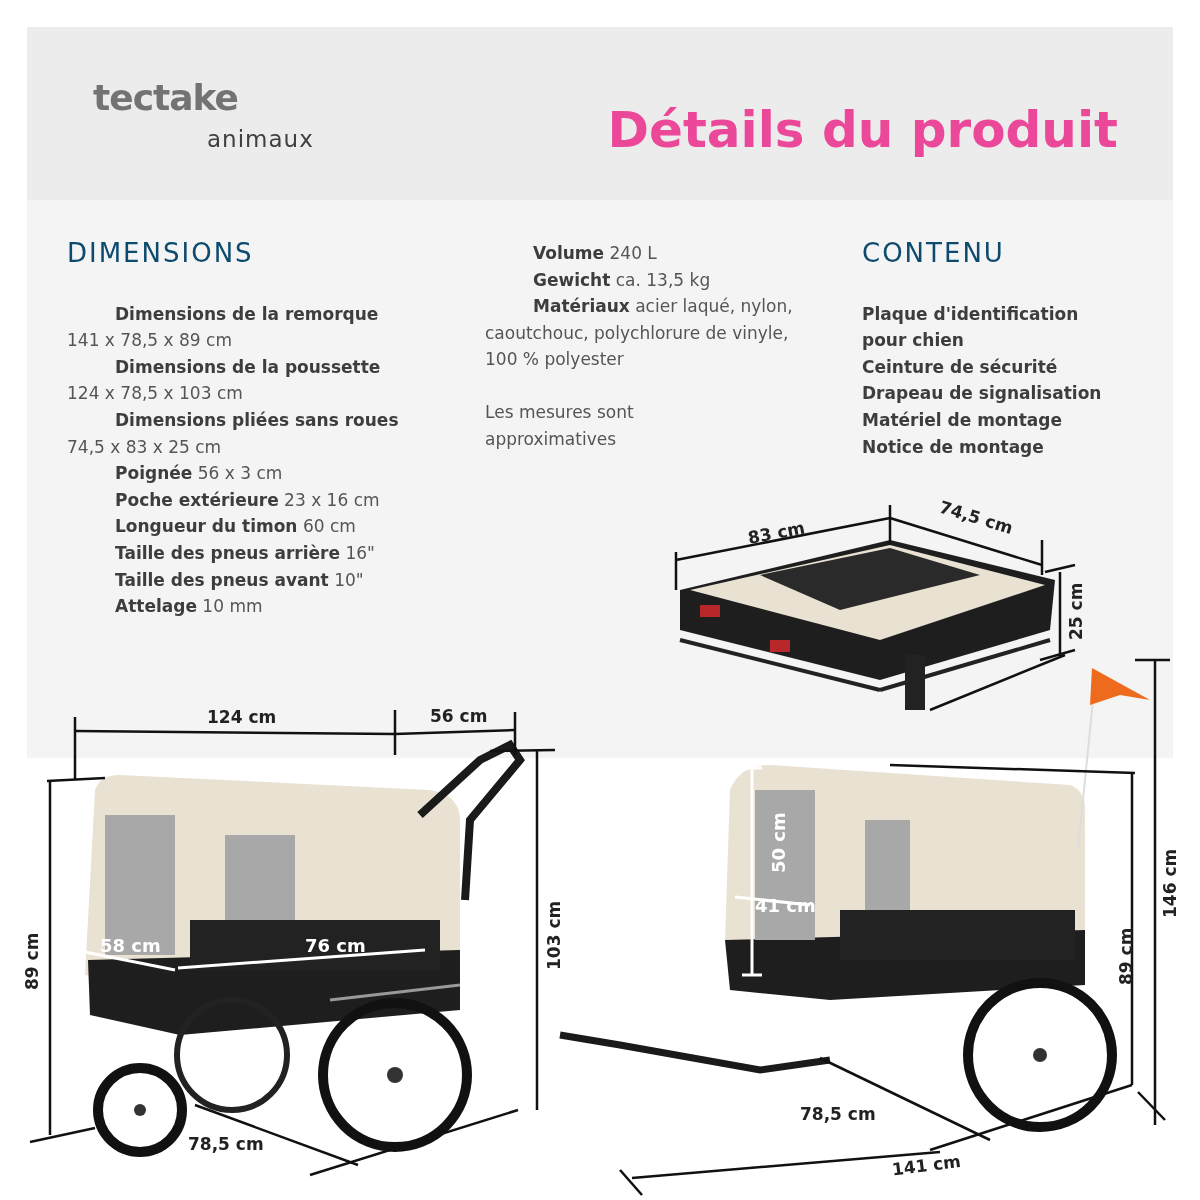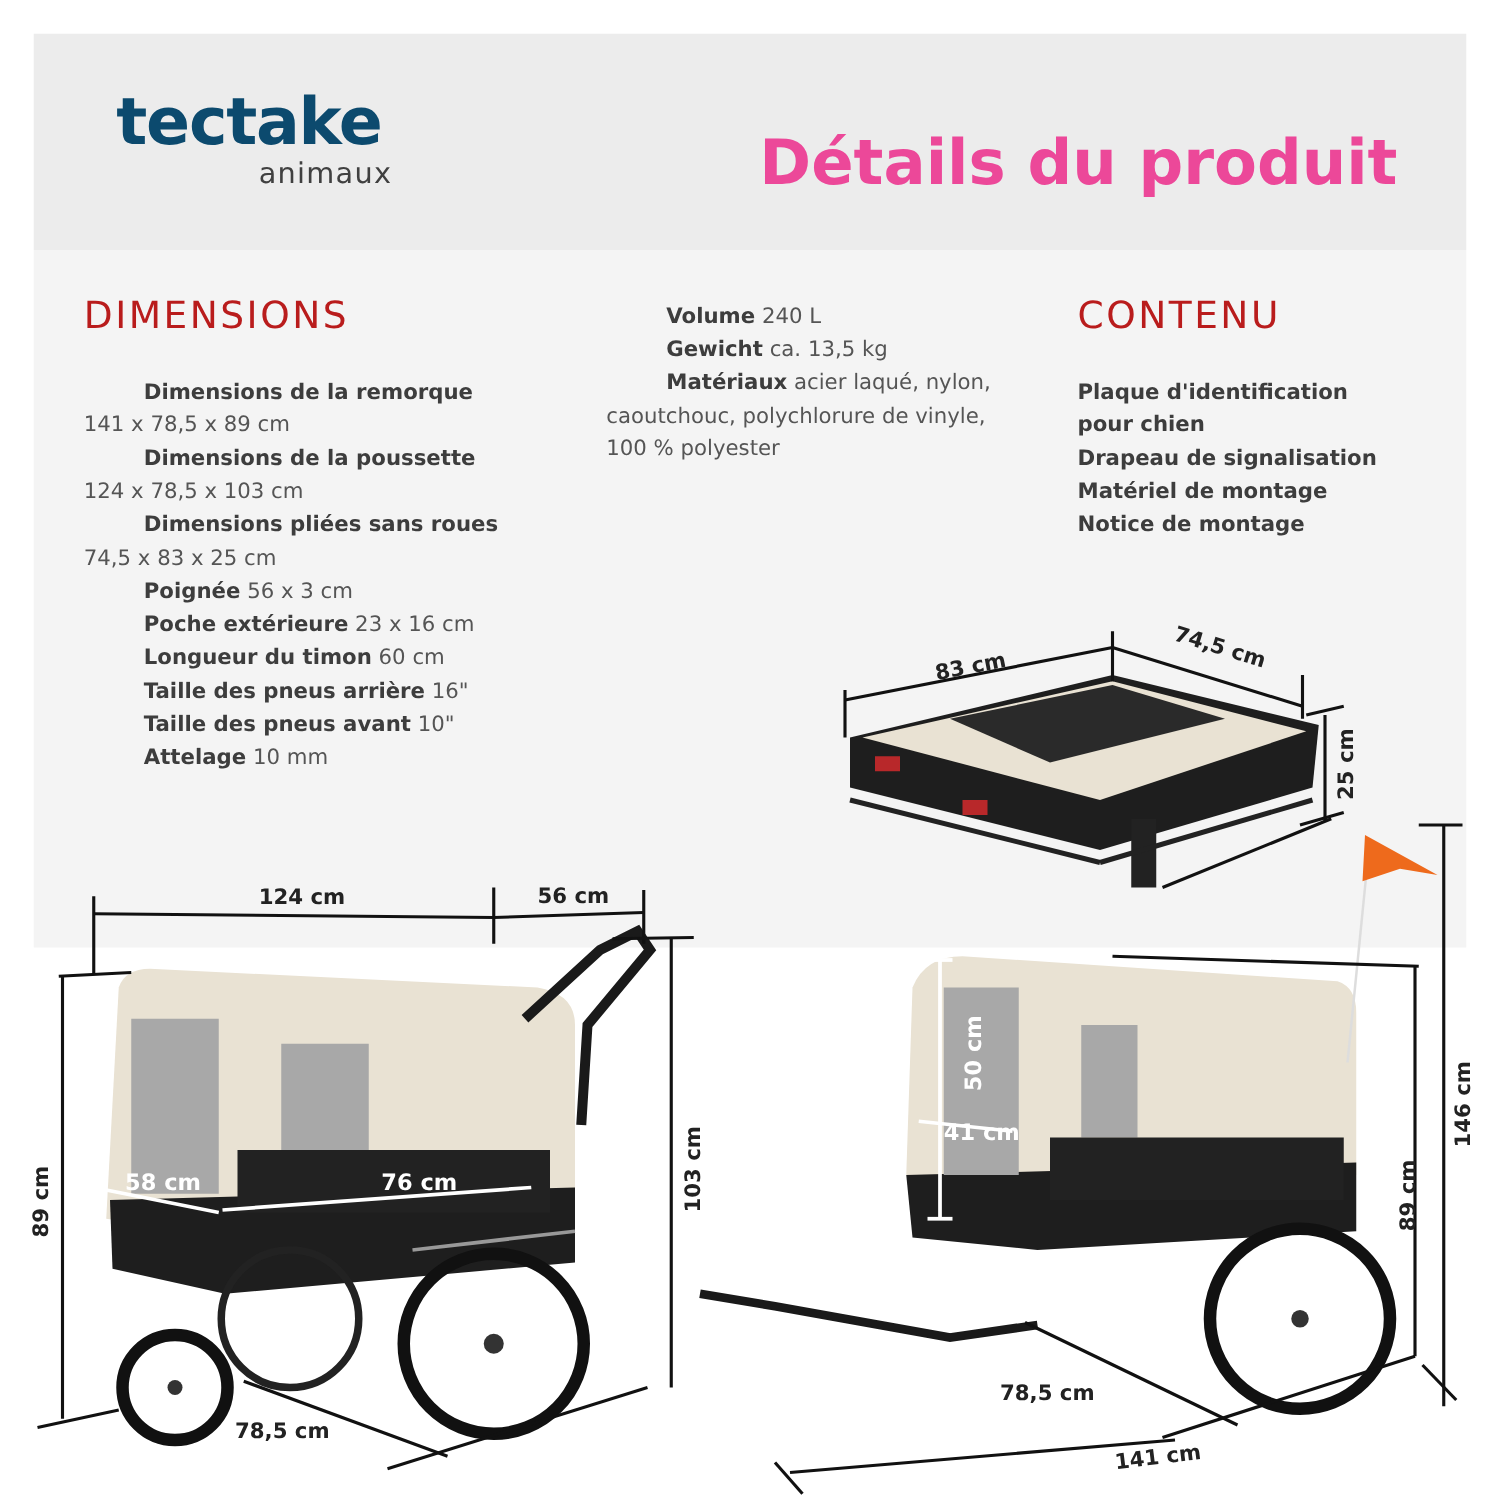--- a/index.html
+++ b/index.html
@@ -1,24 +1,24 @@
 <!DOCTYPE html>
 <html><head>
 <meta charset="utf-8">
 <style>
   html,body{margin:0;padding:0;background:#fff;}
   body{width:1200px;height:1200px;position:relative;overflow:hidden;font-family:"Liberation Sans",sans-serif;color:#3d3d3d;}
   .panel-top{position:absolute;left:27px;top:27px;width:1146px;height:173px;background:#ececec;}
   .panel-mid{position:absolute;left:27px;top:200px;width:1146px;height:558px;background:#f4f4f4;}
   .logo{position:absolute;left:93px;top:70px;}
-  .logo-main{font-family:"DejaVu Sans",sans-serif;font-weight:bold;font-size:52px;letter-spacing:-1px;color:#0c4a6e;line-height:56px;}
+  .logo-main{font-family:"DejaVu Sans",sans-serif;font-weight:bold;font-size:36px;letter-spacing:-1px;color:#737373;line-height:56px;}
   .logo-sub{position:absolute;left:114px;top:56px;font-family:"DejaVu Sans",sans-serif;font-size:23px;color:#404040;letter-spacing:1px;}
   .title{position:absolute;right:82px;top:84px;font-family:"DejaVu Sans",sans-serif;font-weight:bold;font-size:50px;color:#ec4899;margin-top:17px;}
   .col{position:absolute;top:240px;font-family:"DejaVu Sans",sans-serif;font-size:17px;line-height:26.6px;color:#3d3d3d;}
-  .col h2{font-weight:normal;font-size:30px;letter-spacing:2px;margin:0 0 34px 0;color:#b91c1c;}
+  .col h2{font-weight:normal;font-size:26px;letter-spacing:2px;margin:0 0 34px 0;color:#0c4a6e;}
   .col b{font-weight:bold;margin-left:48px;}
   .val{font-weight:normal;color:#555;}
   .note{margin-top:26px;color:#555;}
   .c1{left:67px;width:400px;}
   .c2{left:485px;width:320px;}
   .c3{left:862px;width:300px;}
   .c3 div{font-weight:bold;}
   svg.art{position:absolute;left:0;top:0;}
   .dim{font-family:"DejaVu Sans",sans-serif;font-weight:bold;font-size:17px;fill:#222;}
   .dimw{font-family:"DejaVu Sans",sans-serif;font-weight:bold;font-size:18px;fill:#fff;}
@@ -48,25 +48,27 @@
   <div><b>Longueur du timon</b> <span class="val">60 cm</span></div>
   <div><b>Taille des pneus arrière</b> <span class="val">16"</span></div>
   <div><b>Taille des pneus avant</b> <span class="val">10"</span></div>
   <div><b>Attelage</b> <span class="val">10 mm</span></div>
 </div>
 
 <div class="col c2">
   <div><b>Volume</b> <span class="val">240 L</span></div>
   <div><b>Gewicht</b> <span class="val">ca. 13,5 kg</span></div>
   <div><b>Matériaux</b> <span class="val">acier laqué, nylon, caoutchouc, polychlorure de vinyle, 100 % polyester</span></div>
+  <div class="note" style="width:200px">Les mesures sont approximatives</div>
 </div>
 
 <div class="col c3">
   <h2>CONTENU</h2>
   <div style="width:250px">Plaque d'identification pour chien</div>
+  <div>Ceinture de sécurité</div>
   <div>Drapeau de signalisation</div>
   <div>Matériel de montage</div>
   <div>Notice de montage</div>
 </div>
 
 <svg class="art" width="1200" height="1200">
 
   <g>
     <polygon points="680,590 890,540 1055,580 1050,630 880,680 680,630" fill="#1e1e1e"></polygon>
     <polygon points="690,590 890,545 1045,585 880,640" fill="#e9e2d3"></polygon>

